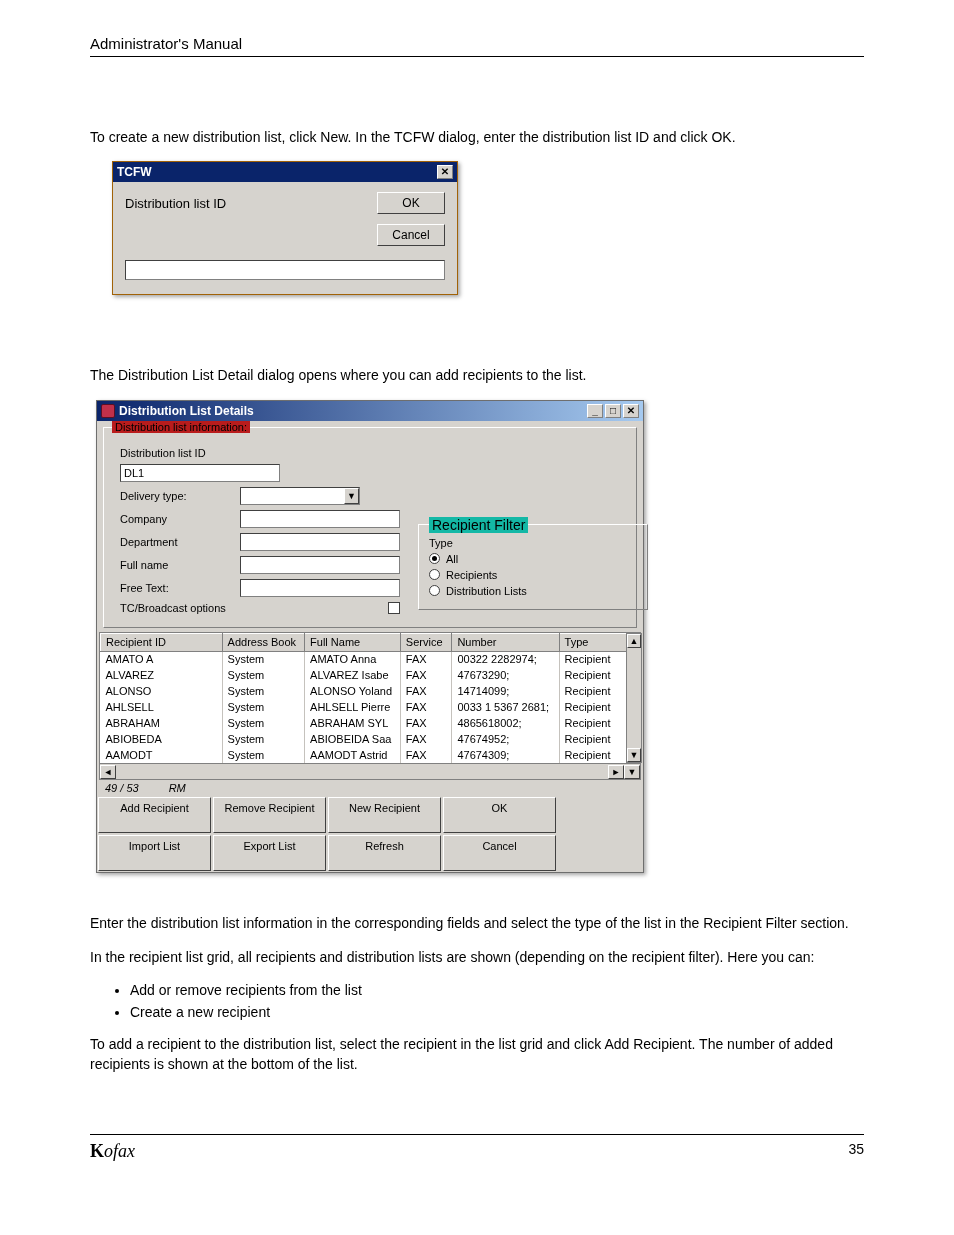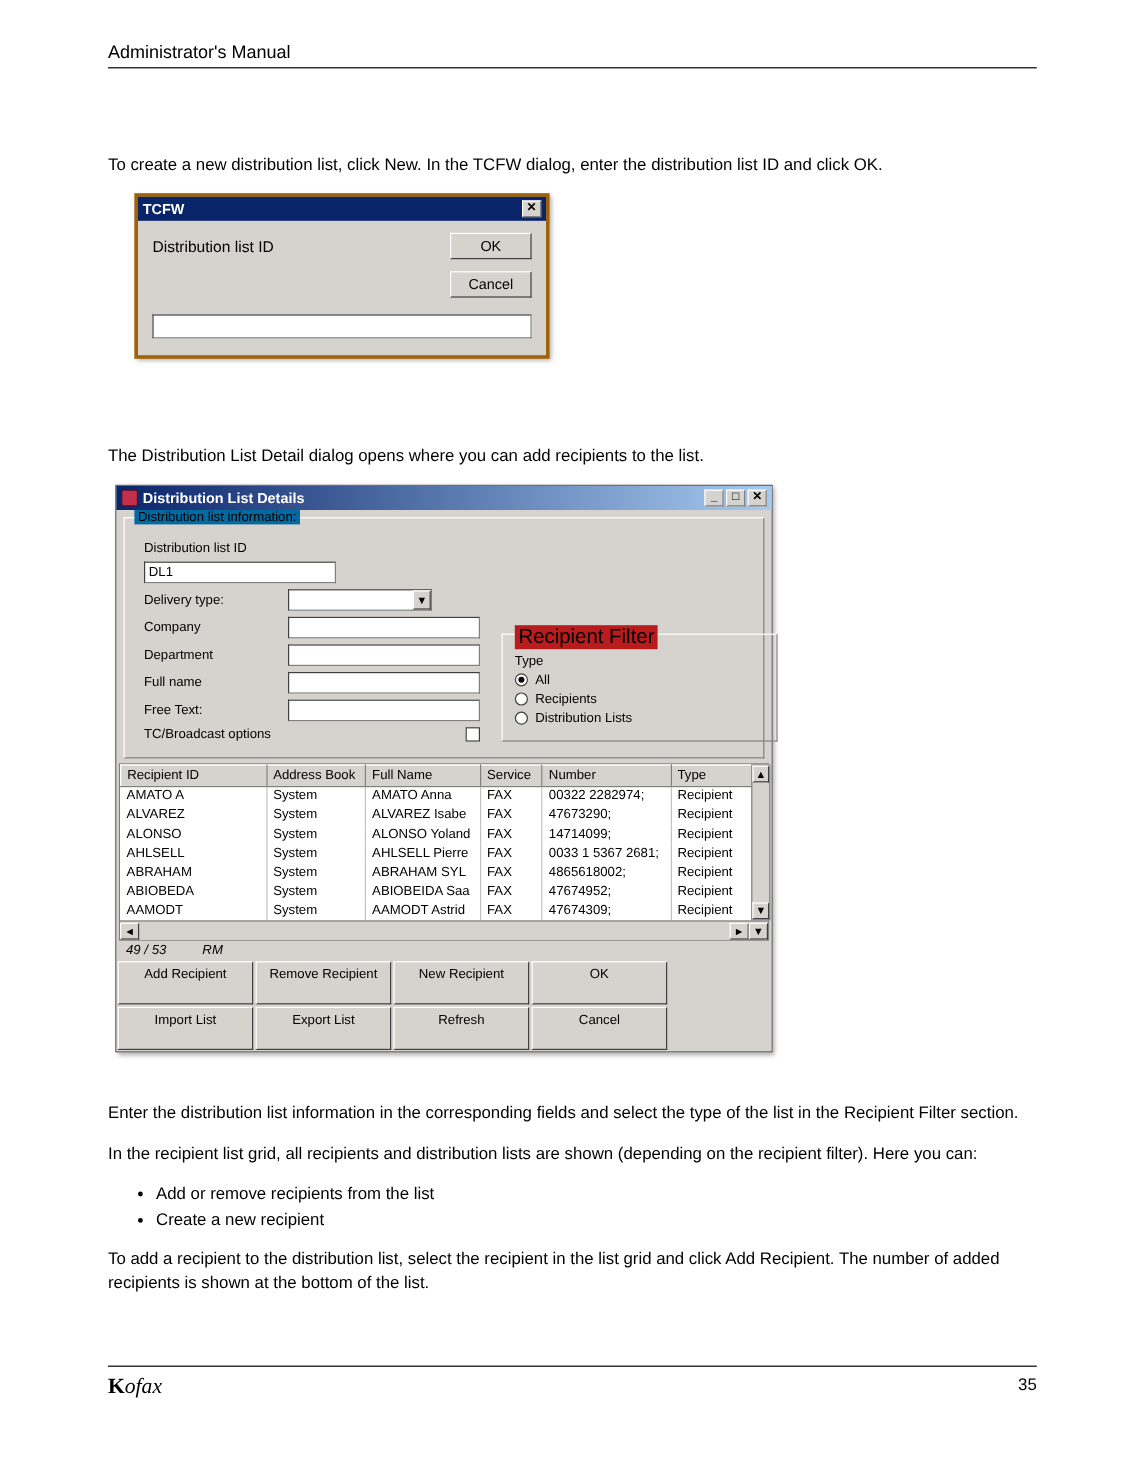--- a/index.html
+++ b/index.html
@@ -24,21 +24,21 @@
   .body-text {
     font-size: 14px;
     line-height: 1.45;
     margin: 14px 0;
   }
   .indented { margin-left: 26px; }
   
   .tcfw-dialog {
     width: 346px;
     margin-left: 22px;
-    border: 3px solid #a16207;
+    border: 1px solid #a16207;
     background: #d6d3ce;
     box-shadow: 2px 2px 4px rgba(0,0,0,0.35);
     margin-bottom: 70px;
     display:flex;
     flex-direction:column;
   }
   .titlebar {
     background: #0a246a;
     color: #fff;
     font-weight: bold;
@@ -109,40 +109,40 @@
   .groupbox {
     border:1px solid #808080;
     border-top-color:#fff; border-left-color:#fff;
     margin:6px 6px 2px 6px;
     position:relative;
     padding:14px 8px 8px 8px;
     border-radius:0;
   }
   .groupbox .legend {
     position:absolute; top:-7px; left:8px;
-    background:#0369a1;
+    background:#b91c1c;
     font-size:11px;
     padding:0 3px;
   }
   .form-row { display:flex; align-items:center; gap:10px; margin:5px 0; }
   .form-row label { width:110px; font-size:11px; }
   .form-row .field, .form-row select {
     height:18px; background:#fff;
     border:1px solid #808080;
     border-top-color:#404040; border-left-color:#404040;
     font-size:11px; padding:1px 3px;
   }
   .form-area { display:flex; gap:18px; padding:0 8px; align-items:flex-start;}
   .form-left { flex:1; }
   .filter-box {
     border:1px solid #808080; border-top-color:#fff; border-left-color:#fff;
     padding:8px 10px; margin-top:4px; width:230px;
   }
   .filter-box .legend2 {
-    margin-top:-16px; width:fit-content; background:#b91c1c; font-size:17px; padding:0 3px;
+    margin-top:-16px; width:fit-content; background:#14b8a6; font-size:14px; padding:0 3px;
   }
   .radio-row { display:flex; align-items:center; gap:6px; margin:4px 0; font-size:11px; }
   .radio {
     width:11px;height:11px;border:1px solid #404040;border-radius:50%;background:#fff;
     display:inline-flex;align-items:center;justify-content:center;
   }
   .radio .dot { width:5px;height:5px;border-radius:50%;background:#000; }
   .checkbox { width:12px;height:12px;background:#fff;border:1px solid #404040; display:inline-block; }
   
   .table-wrap { position:relative; margin:4px 2px 0 2px; border:1px solid #808080; background:#fff;}

